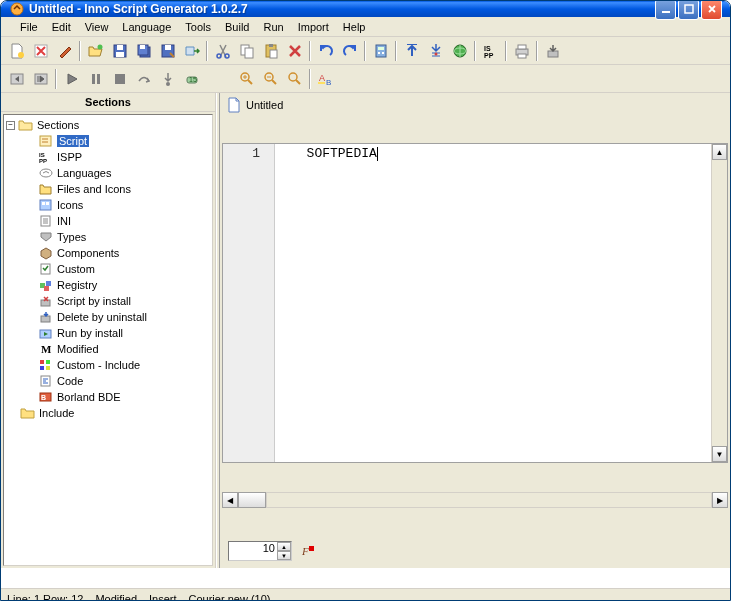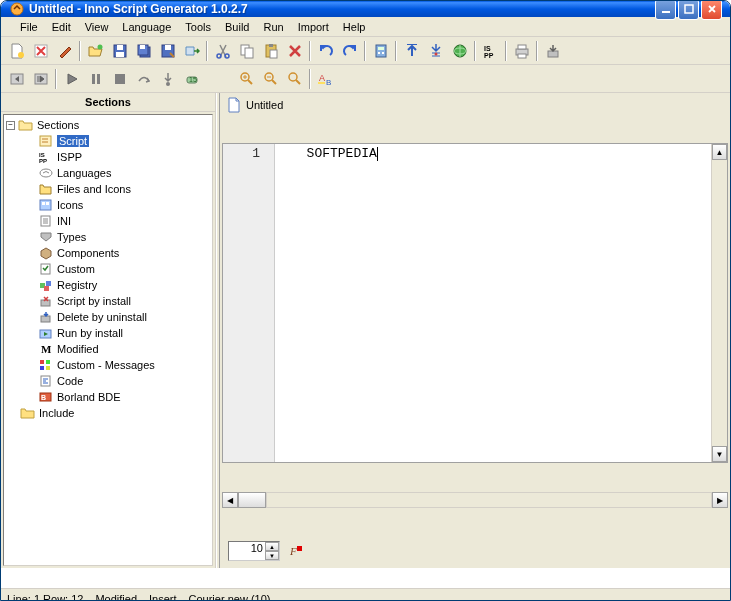--- a/index.html
+++ b/index.html
@@ -36,21 +36,21 @@
 .caret { display: inline-block; width: 1px; height: 14px; background: #000; vertical-align: text-bottom; animation: blink 1s step-start infinite; }
 @keyframes blink { 50% { opacity: 0; } }
 .vscroll { width: 16px; background: #ece9d8; border-left: 1px solid #d4d0c8; display: flex; flex-direction: column; }
 .vscroll .arr { height: 16px; background: linear-gradient(#fff,#ddd); border: 1px solid #a0a0a0; display: flex; align-items: center; justify-content: center; font-size: 8px; cursor: pointer; }
 .vscroll .track { flex: 1; }
 .hscroll { height: 16px; background: #ece9d8; display: flex; margin-top: 1px; }
 .hscroll .arr { width: 16px; border: 1px solid #a0a0a0; background: linear-gradient(#fff,#ddd); display: flex; align-items: center; justify-content: center; font-size: 8px; cursor: pointer; }
 .hscroll .track { flex: 1; border: 1px solid #d4d0c8; background: #ece9d8; }
 .hscroll .thumb { width: 28px; height: 100%; background: linear-gradient(#fff,#ddd); border: 1px solid #a0a0a0; }
 .bottom-toolbar { display: flex; align-items: center; gap: 4px; padding: 4px 6px; background: #ece9d8; }
-.font-size-input { width: 52px; height: 20px; border: 1px inset #ccc; text-align: right; padding: 0 16px 0 2px; background: #fff; position: relative; }
+.font-size-input { width: 64px; height: 20px; border: 1px inset #ccc; text-align: right; padding: 0 16px 0 2px; background: #fff; position: relative; }
 .spinner { position: absolute; right: 0; top: 0; width: 14px; height: 100%; display: flex; flex-direction: column; }
 .spinner span { flex: 1; border: 1px solid #a0a0a0; background: linear-gradient(#fff,#ddd); font-size: 6px; display: flex; align-items: center; justify-content: center; cursor: pointer; }
 .statusbar { height: 20px; background: #ece9d8; border-top: 1px solid #d4d0c8; display: flex; align-items: center; padding: 0 6px; gap: 12px; margin-top: 20px; }
 .statusbar > span { white-space: nowrap; }
 svg { display: block; }
 </style>
 </head>
 <body>
 
 <div class="titlebar">
@@ -454,21 +454,21 @@
           </div>
           <div class="tree-node lvl1">
             <span class="ticon">
               <svg width="16" height="14">
                 <rect x="2" y="2" width="4" height="4" fill="#e04040"></rect>
                 <rect x="8" y="2" width="4" height="4" fill="#40e040"></rect>
                 <rect x="2" y="8" width="4" height="4" fill="#4040e0"></rect>
                 <rect x="8" y="8" width="4" height="4" fill="#e0e040"></rect>
               </svg>
             </span>
-            <span class="lbl">Custom - Messages</span>
+            <span class="lbl">Custom - Include</span>
           </div>
           <div class="tree-node lvl1">
             <span class="ticon">
               <svg width="16" height="14">
                 <rect x="3" y="2" width="9" height="10" fill="#fff" stroke="#888"></rect>
                 <path d="M5 5 L10 5 M5 7 L8 7 M5 9 L10 9" stroke="#3060c0"></path>
               </svg>
             </span>
             <span class="lbl">Code</span>
           </div>

